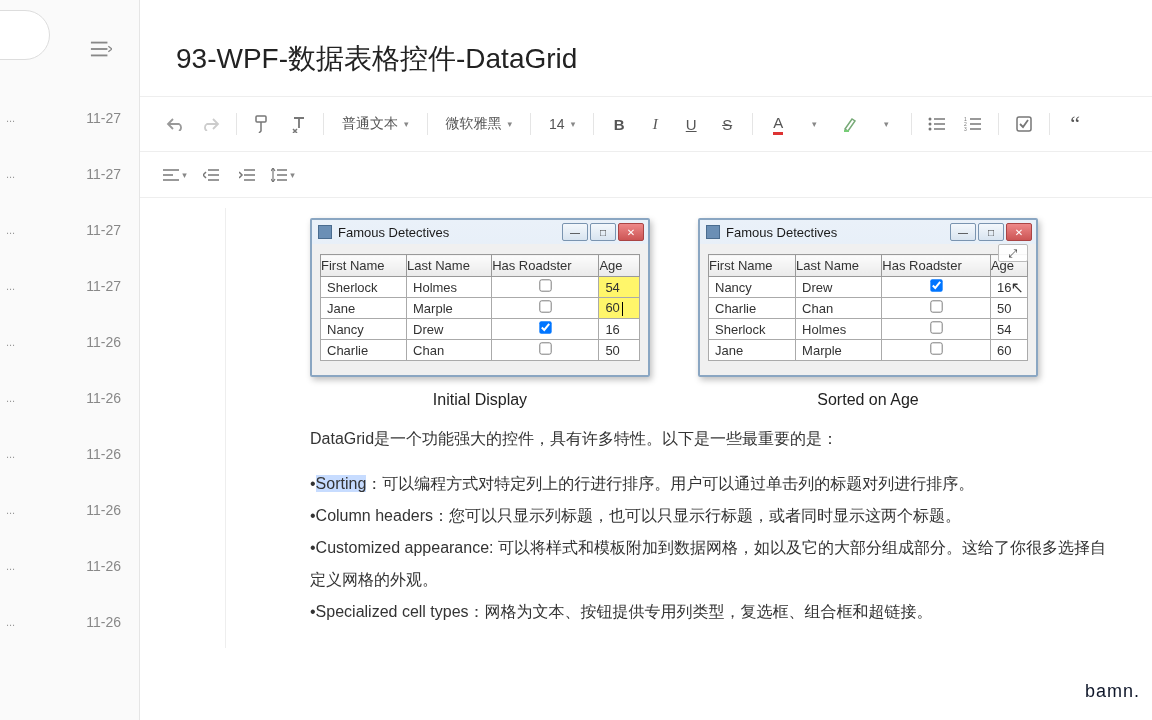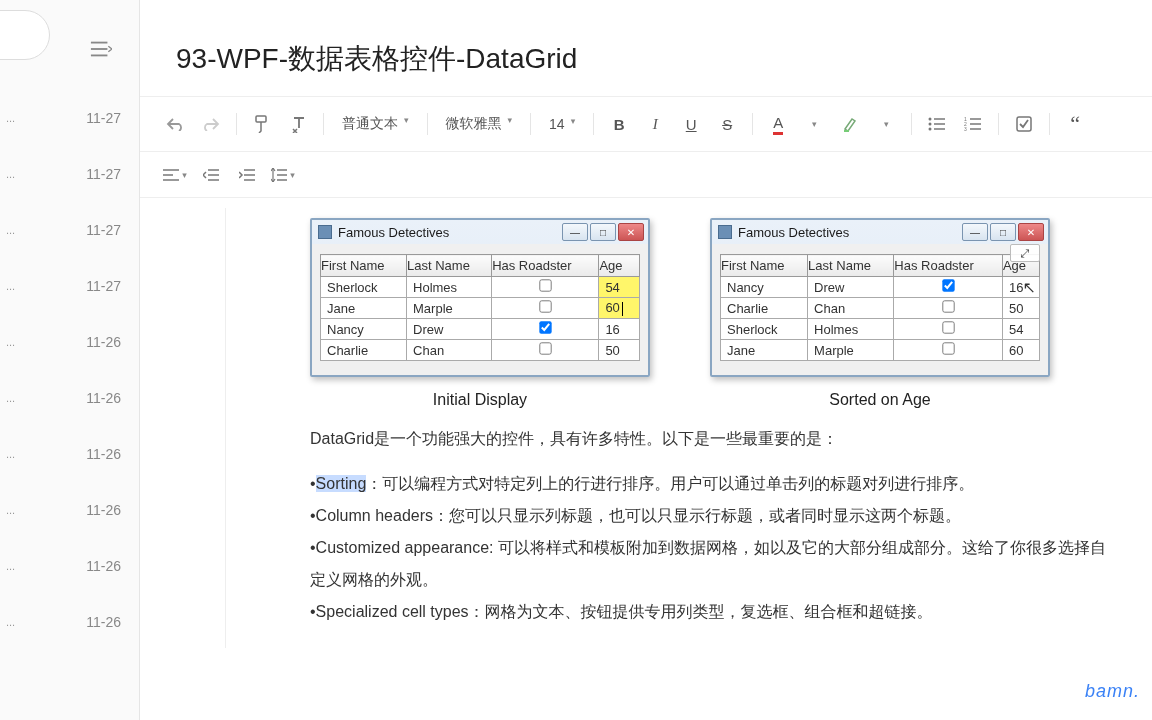--- a/index.html
+++ b/index.html
@@ -16,30 +16,30 @@
 .sidebar-item .date { margin-left: auto; }
 
 
 .main { position: absolute; left: 140px; top: 4px; right: 0; height: 100%; background: #fff; }
 .title { font-size: 28px; font-weight: 400; color: #222; padding: 36px 0 18px 36px; }
 
 
 .toolbar { border-top: 1px solid #eee; border-bottom: 1px solid #eee; padding: 0 20px; display: flex; align-items: center; height: 56px; gap: 6px; }
 .tb-btn { display: flex; align-items: center; justify-content: center; min-width: 30px; height: 30px; cursor: pointer; color: #555; font-size: 15px; }
 .tb-sep { width: 1px; height: 22px; background: #e5e5e5; margin: 0 4px; }
-.tb-dropdown { display: flex; gap: 6px; padding: 0 8px; cursor: pointer; font-size: 14px; color: #555; }
+.tb-dropdown { display: flex; align-items: center; gap: 6px; padding: 0 8px; cursor: pointer; font-size: 14px; color: #555; }
 .chev { font-size: 9px; color: #888; }
 .toolbar2 { padding: 0 20px; display: flex; align-items: center; height: 46px; gap: 6px; border-bottom: 1px solid #eee; }
 
 
 .doc { padding: 10px 0 0 40px; display: flex; gap: 14px; }
 .doc-gutter { width: 46px; border-right: 1px solid #eee; }
 .doc-body { flex: 1; padding: 10px 40px 20px 70px; }
 
-.figs { display: flex; gap: 60px; margin-bottom: 0; }
+.figs { display: flex; gap: 48px; margin-bottom: 0; }
 .fig { display: flex; flex-direction: column; align-items: center; }
 .win { width: 340px; border: 2px solid #8aa6c2; background: linear-gradient(#eaf1f9,#dce8f4); border-radius: 2px; box-shadow: 2px 3px 6px rgba(0,0,0,0.25); position: relative; }
 .win-titlebar { display: flex; align-items: center; padding: 3px 4px 3px 6px; font-size: 13px; }
 .win-icon { width: 14px; height: 14px; background: #6b8fb5; margin-right: 6px; border: 1px solid #4a6c8f; }
 .win-title { flex: 1; color: #1a1a1a; }
 .win-btns { display: flex; gap: 2px; }
 .win-btn { width: 26px; height: 18px; border: 1px solid #7a94b0; background: linear-gradient(#f4f8fc,#d8e4f0); border-radius: 2px; display: flex; align-items: center; justify-content: center; font-size: 10px; cursor: pointer; }
 .win-btn.close { background: linear-gradient(#e88,#c55); color: #fff; border-color: #a44; }
 .win-content { background: #f0f0f0; padding: 10px 8px 14px 8px; }
 
@@ -53,21 +53,21 @@
 .mouse-cursor { position: absolute; right: 12px; top: 58px; font-size: 16px; pointer-events: none; }
 .expand-btn { position: absolute; right: 8px; top: 24px; width: 30px; height: 18px; background: rgba(255,255,255,0.9); border: 1px solid #bbb; border-radius: 2px; display: flex; align-items: center; justify-content: center; font-size: 11px; }
 .fig-cap { font-size: 16px; margin-top: 14px; color: #222; }
 
 .para { font-size: 16px; line-height: 1.7; margin: 16px 0; }
 .bullets { font-size: 16px; line-height: 2.0; }
 .bullets .row { display: block; }
 .bullets .dot::before { content: "•"; }
 .hl-blue { background: #c7dcff; }
 
-.watermark { position: absolute; right: 12px; bottom: 18px; font-size: 18px; color: #3b82f6; letter-spacing: 1px; font-style: italic; }
+.watermark { position: absolute; right: 12px; bottom: 18px; font-size: 18px; color: #0f172a; letter-spacing: 1px; }
 </style>
 </head>
 <body>
 
 <div class="sidebar">
   <div class="sidebar-round"></div>
   <div class="hamburger">
     <svg viewBox="0 0 24 18">
         <line x1="1" y1="2" x2="19" y2="2" stroke="#888" stroke-width="2"></line>
         <line x1="1" y1="9" x2="19" y2="9" stroke="#888" stroke-width="2"></line>

